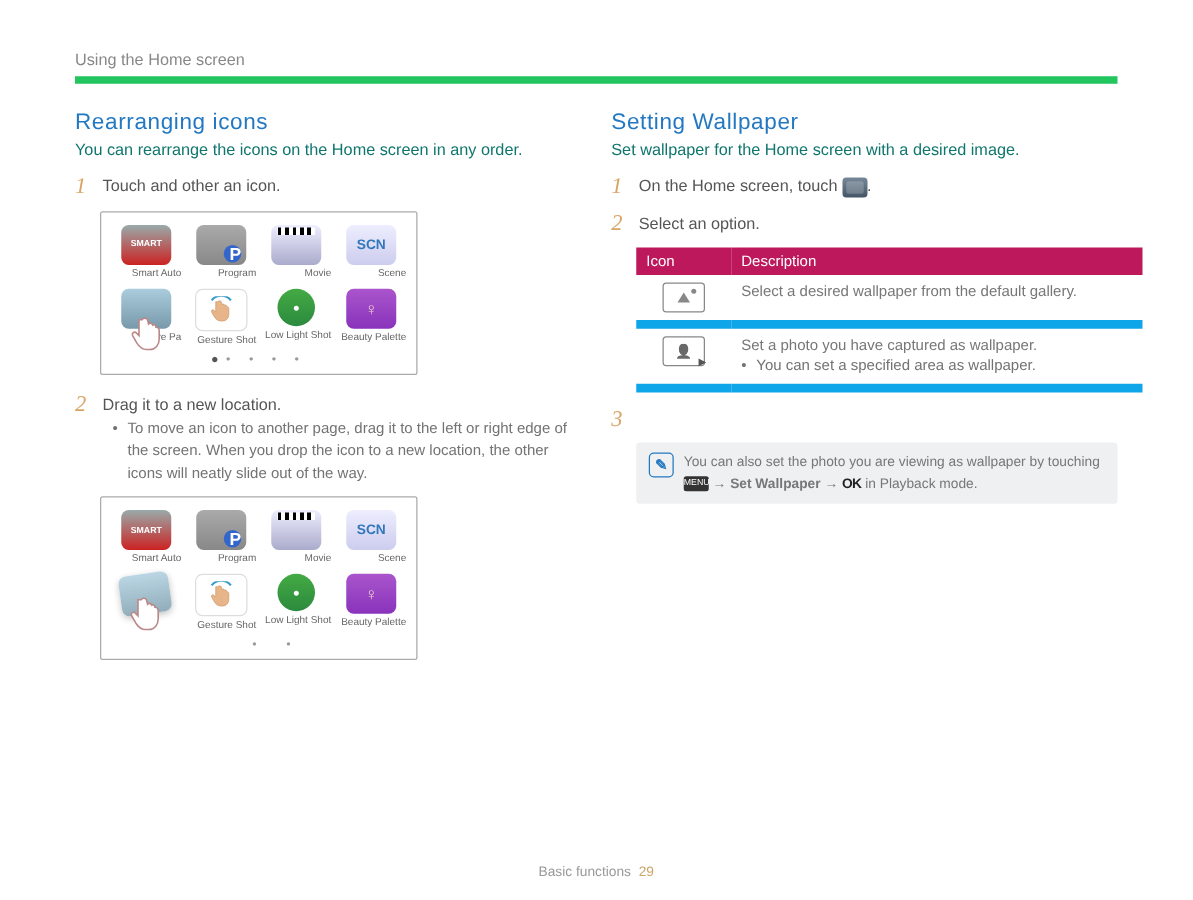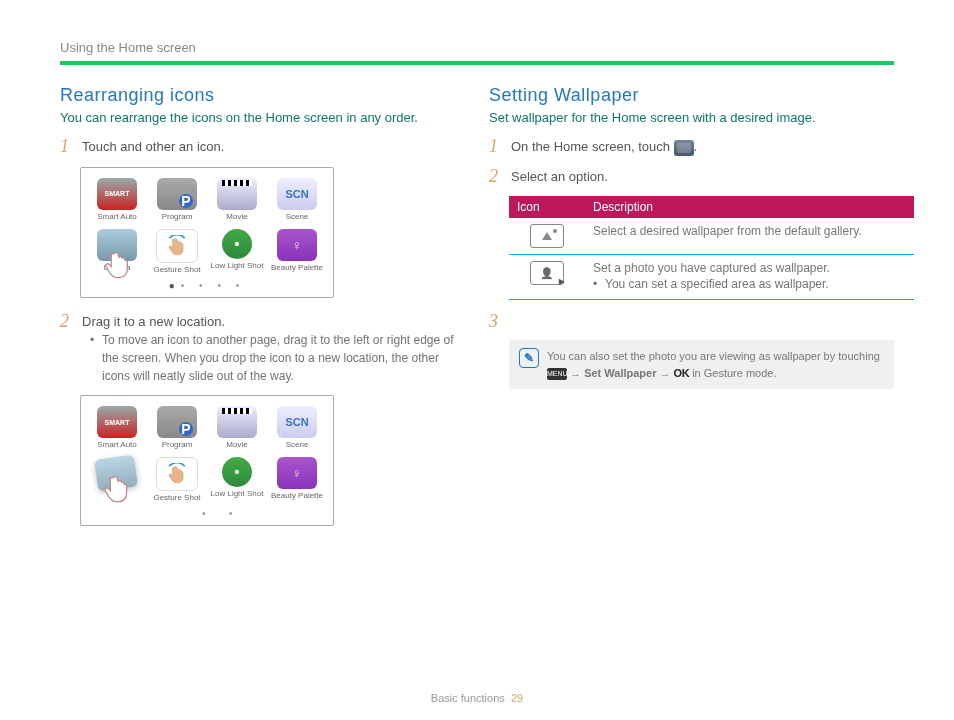--- a/index.html
+++ b/index.html
@@ -15,21 +15,21 @@
   }
   .page {
     padding: 40px 60px 20px 60px;
     box-sizing: border-box;
     height: 100%;
     position: relative;
   }
   .header {
     font-size: 13px;
     color: #888;
-    border-bottom: 4px solid #22c55e;
+    border-bottom: 6px solid #22c55e;
     padding-bottom: 6px;
     margin-bottom: 20px;
     font-weight: 300;
   }
   .columns {
     display: flex;
     gap: 24px;
   }
   .col {
     flex: 1;
@@ -83,21 +83,21 @@
     border-radius: 2px;
     margin: 10px 0 14px 20px;
     padding: 10px 8px 6px 8px;
     width: 236px;
     background: #fff;
   }
   .icon-grid {
     display: grid;
     grid-template-columns: repeat(4, 1fr);
     gap: 8px 4px;
-    text-align: center;
+    text-align: right;
   }
   .icon-cell {
     font-size: 8px;
     color: #666;
     position: relative;
   }
   .icon-img {
     width: 40px;
     height: 32px;
     margin: 0 auto 2px auto;
@@ -153,21 +153,21 @@
   .table thead th {
     background: #be185d;
     color: #fff;
     font-weight: 400;
     text-align: left;
     padding: 4px 8px;
     font-size:12px;
   }
   .table thead th:first-child { width:60px; }
   .table td {
-    border-bottom: 1px solid #0ea5e9;
+    border-bottom: 7px solid #0ea5e9;
     padding: 6px 8px;
     vertical-align: top;
     color:#777;
   }
   .note-box {
     background: #eef0f1;
     border-radius: 3px;
     display:flex;
     gap:8px;
     padding:8px 10px;
@@ -357,21 +357,21 @@
         <div class="step-num">3</div>
       </div>
 
       <div class="note-box">
         <div class="note-icon">✎</div>
         <div>
           <span>You can also set the photo you are viewing as wallpaper by touching </span>
           <span class="menu-icon">MENU</span>
           <span> → </span><b>Set Wallpaper</b>
           <span> → </span><span class="ok">OK</span>
-          <span> in Gesture mode.</span>
+          <span> in Playback mode.</span>
         </div>
       </div>
     </div>
   </div>
 
   <div class="footer">
     <span>Basic functions</span>&nbsp;&nbsp;<span class="pn">29</span>
   </div>
 </div>
 

